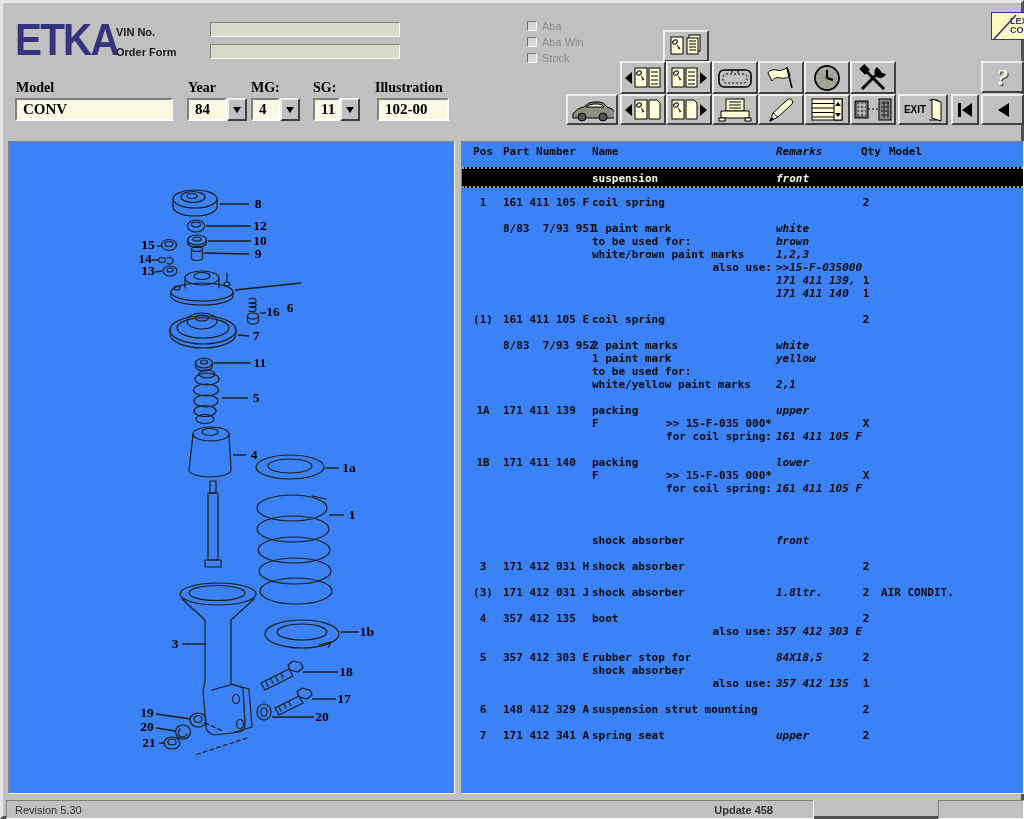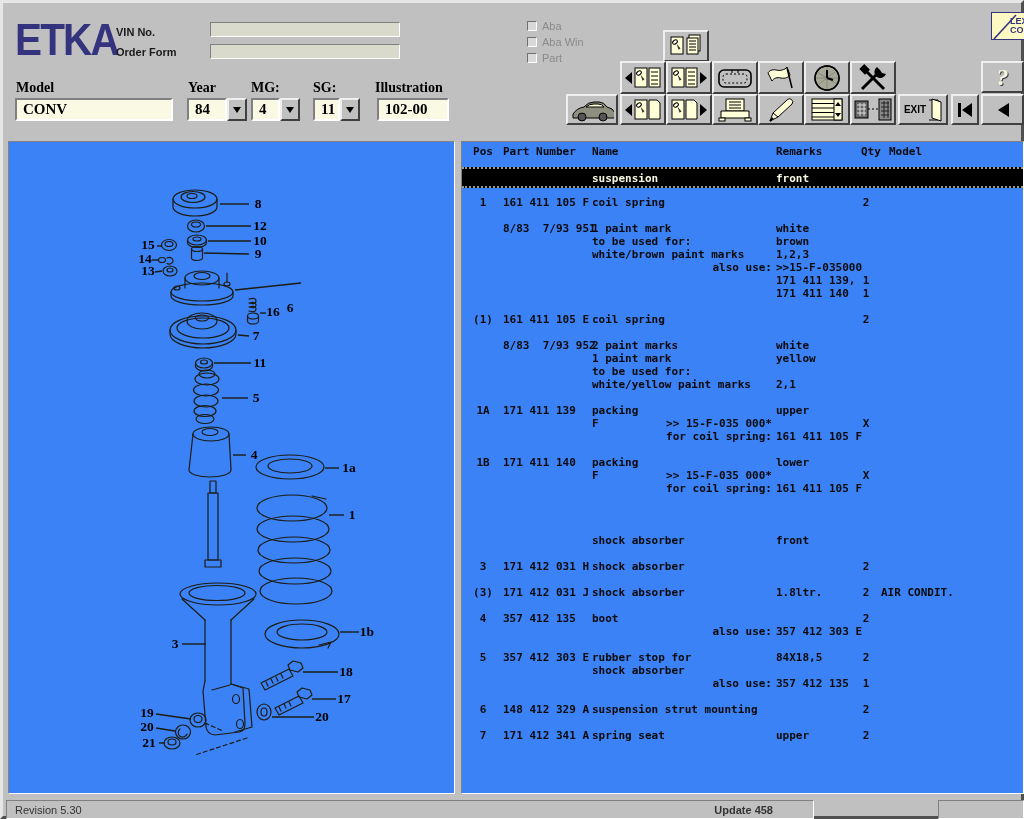--- a/index.html
+++ b/index.html
@@ -67,21 +67,21 @@
   }
   #left-panel  { left:5px;  top:138px; width:447px; height:653px; }
   #right-panel { left:458px; top:138px; width:563px; height:653px; }
   
   .trow { position:absolute; left:0; width:100%; height:13px; font:bold 11px "DejaVu Sans Mono",monospace; color:#0a0a0a; white-space:pre; }
   .trow span { position:absolute; top:0; }
   .c-pos   { left:6px;  width:30px; text-align:center; }
   .c-part  { left:41px; }
   .c-name  { left:130px; }
   .c-mid   { left:195px; width:115px; text-align:right; }
-  .c-rem   { left:314px; }
+  .c-rem   { left:314px;font-style:italic; }
   .c-qty   { left:393px; width:22px; text-align:center; }
   .c-model { left:419px; }
   .h-model { left:427px; }
   .black-bar {
     position:absolute; left:0; top:25px; width:100%; height:21px;
     background:#000; color:#f7f7e1;
     border-top:2px dotted #9a9a8a; border-bottom:2px dotted #9a9a8a;
     font:bold 11px "DejaVu Sans Mono",monospace;
   }
   .black-bar span { position:absolute; top:3px; }
@@ -130,21 +130,21 @@
   <div class="combo-btn" style="left:337px; top:95px;">
       <span class="tri"></span>
     </div>
   <div class="cream-input" style="left:374px; top:95px; width:72px; height:23px;">102-00</div>
 
   <div class="cb-box" style="left:524px; top:18px;"></div>
   <div class="cb-label" style="left:539px; top:17px;">Aba</div>
   <div class="cb-box" style="left:524px; top:34px;"></div>
   <div class="cb-label" style="left:539px; top:33px;">Aba Win</div>
   <div class="cb-box" style="left:524px; top:50px;"></div>
-  <div class="cb-label" style="left:539px; top:49px;">Part</div>
+  <div class="cb-label" style="left:539px; top:49px;">Stock</div>
 
   <div class="lexcom">
     <svg width="26" height="28" viewBox="0 0 26 28">
         <line x1="2" y1="26" x2="24" y2="2" stroke="#33337e" stroke-width="1.6"></line>
       </svg>
     <div>LEX</div>
     <div>COM</div>
   </div>
 
   <div class="tbtn" style="left:660px; top:27px; width:46px; height:32px;">

